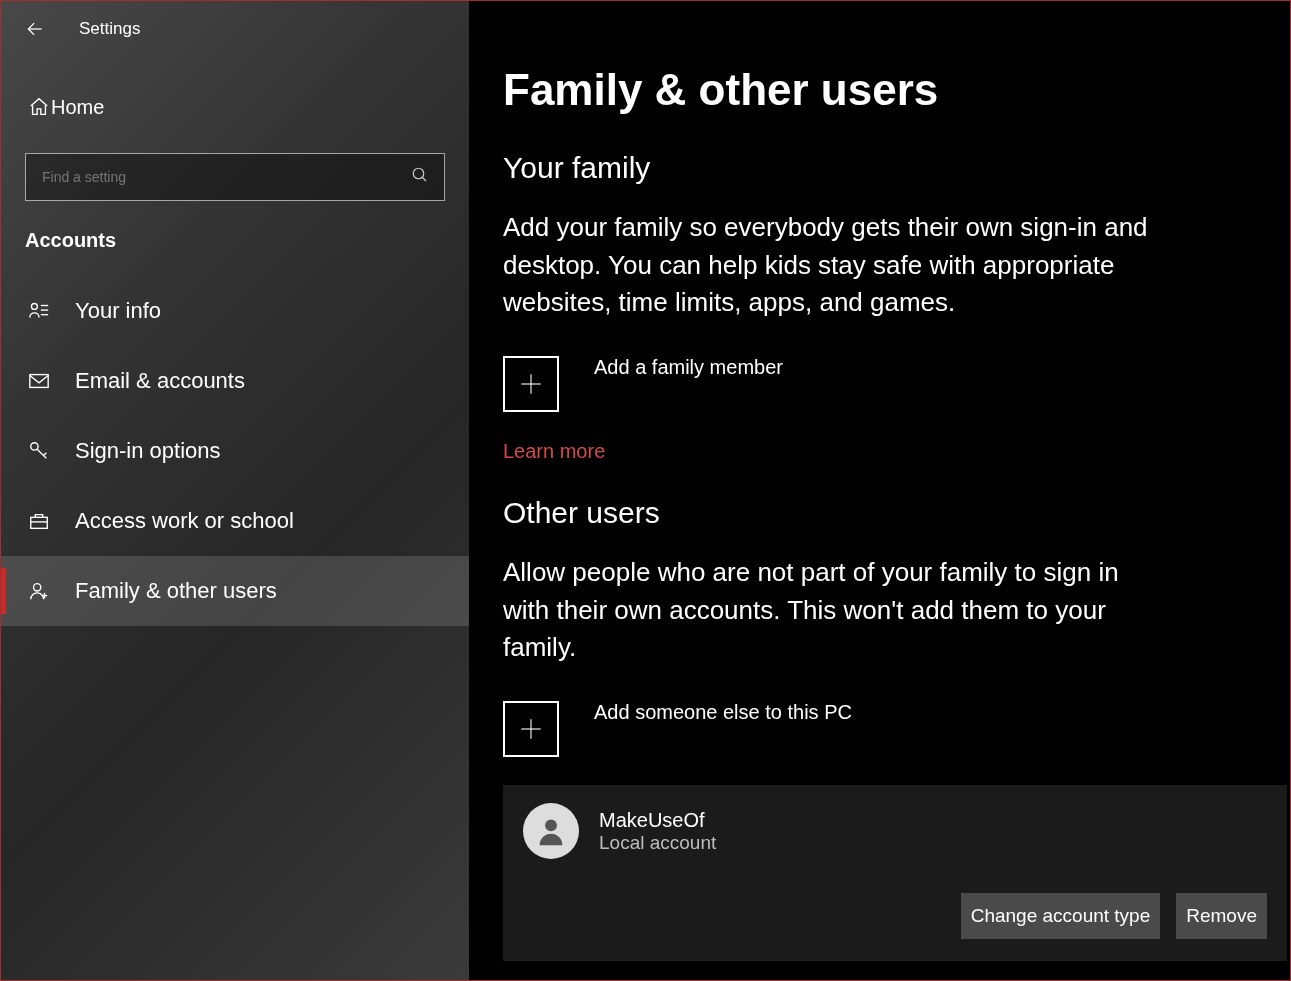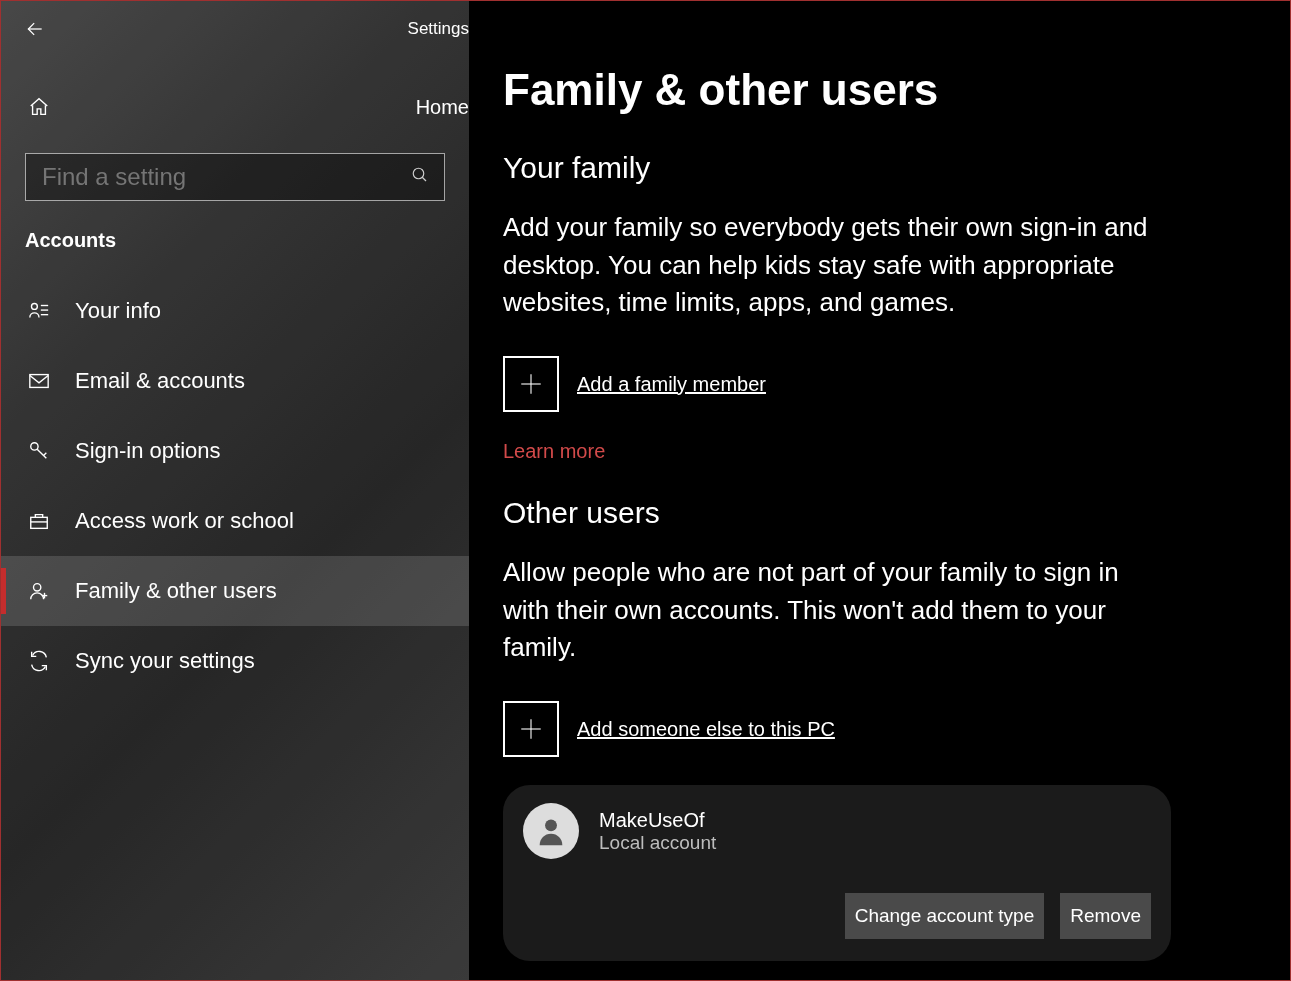--- a/index.html
+++ b/index.html
@@ -20,21 +20,21 @@
     height: 100%;
     background: linear-gradient(135deg, #555 0%, #3d3d3d 30%, #2d2d2d 60%, #454545 100%);
     position: relative;
     flex-shrink: 0;
   }
   .sidebar::before {
     content: '';
     position: absolute; inset: 0;
     background: rgba(0,0,0,0.15);
   }
-  .sidebar > * { position: relative; justify-content: space-between; }
+  .sidebar > * { position: relative; }
   .topbar {
     display: flex;
     align-items: center;
     height: 56px;
     padding-left: 24px;
     gap: 34px;
   }
   .back-icon {
     width: 20px; height: 20px;
     display: flex; align-items: center; justify-content: center;
@@ -56,21 +56,21 @@
   }
   .search-wrap {
     margin: 16px 24px 0 24px;
   }
   .search-box {
     width: 100%;
     height: 48px;
     background: rgba(0,0,0,0.35);
     border: 1px solid rgba(255,255,255,0.6);
     color: #ddd;
-    font-size: 24px;
+    font-size: 14px;
     padding: 0 48px 0 16px;
     outline: none;
   }
   .search-wrap { position: relative; }
   .search-icon {
     position: absolute;
     right: 16px; top: 50%;
     transform: translateY(-50%);
     color: #ccc;
     pointer-events: none;
@@ -122,47 +122,44 @@
   }
   .section-desc {
     font-size: 26px;
     line-height: 1.45;
     max-width: 660px;
     margin-bottom: 34px;
     color: #fff;
   }
   .add-row {
     display: flex;
-    align-items: center;
-    gap: 18px;
+    gap: 35px;
     margin-bottom: 28px;
     cursor: pointer;
-    text-decoration: underline;
   }
   .plus-box {
     width: 56px; height: 56px;
     border: 2px solid #fff;
     display: flex; align-items: center; justify-content: center;
     font-size: 32px;
     font-weight: 200;
   }
   .add-row .add-label { font-size: 20px; }
   .link {
     color: #d24a4a;
     font-size: 20px;
     cursor: pointer;
     display: inline-block;
     margin-bottom: 33px;
   }
   .user-card {
     background: #1b1b1b;
-    width: 668px;
+    width: 784px;
     padding: 18px 20px 22px 20px;
     margin-top: 10px;
-    border-radius: 27px;
   }
   .user-card-top {
     display: flex;
     align-items: center;
     gap: 20px;
   }
   .avatar {
     width: 56px; height: 56px;
     border-radius: 50%;
     background: #ddd;
@@ -275,31 +272,20 @@
         <svg width="22" height="22" viewBox="0 0 24 24" fill="none" stroke="#fff" stroke-width="1.5">
             <circle cx="10" cy="8" r="4"></circle>
             <path d="M3 21c0-4 3-7 7-7s7 3 7 7"></path>
             <line x1="18" y1="14" x2="18" y2="20"></line>
             <line x1="15" y1="17" x2="21" y2="17"></line>
           </svg>
       </span>
       <span class="label">Family &amp; other users</span>
     </div>
 
-    <div class="nav-item">
-      <span class="icon-slot">
-        <svg width="22" height="22" viewBox="0 0 24 24" fill="none" stroke="#fff" stroke-width="1.5">
-            <path d="M20 8A8 8 0 0 0 5 6"></path>
-            <polyline points="4 2 4 7 9 7"></polyline>
-            <path d="M4 16a8 8 0 0 0 15 2"></path>
-            <polyline points="20 22 20 17 15 17"></polyline>
-          </svg>
-      </span>
-      <span class="label">Sync your settings</span>
-    </div>
 
   </div>
 </div>
 
 <div class="main">
   <h1 class="page-title">Family &amp; other users</h1>
 
   <h2 class="section-heading">Your family</h2>
   <p class="section-desc">Add your family so everybody gets their own sign-in and desktop. You can help kids stay safe with appropriate websites, time limits, apps, and games.</p>
 

